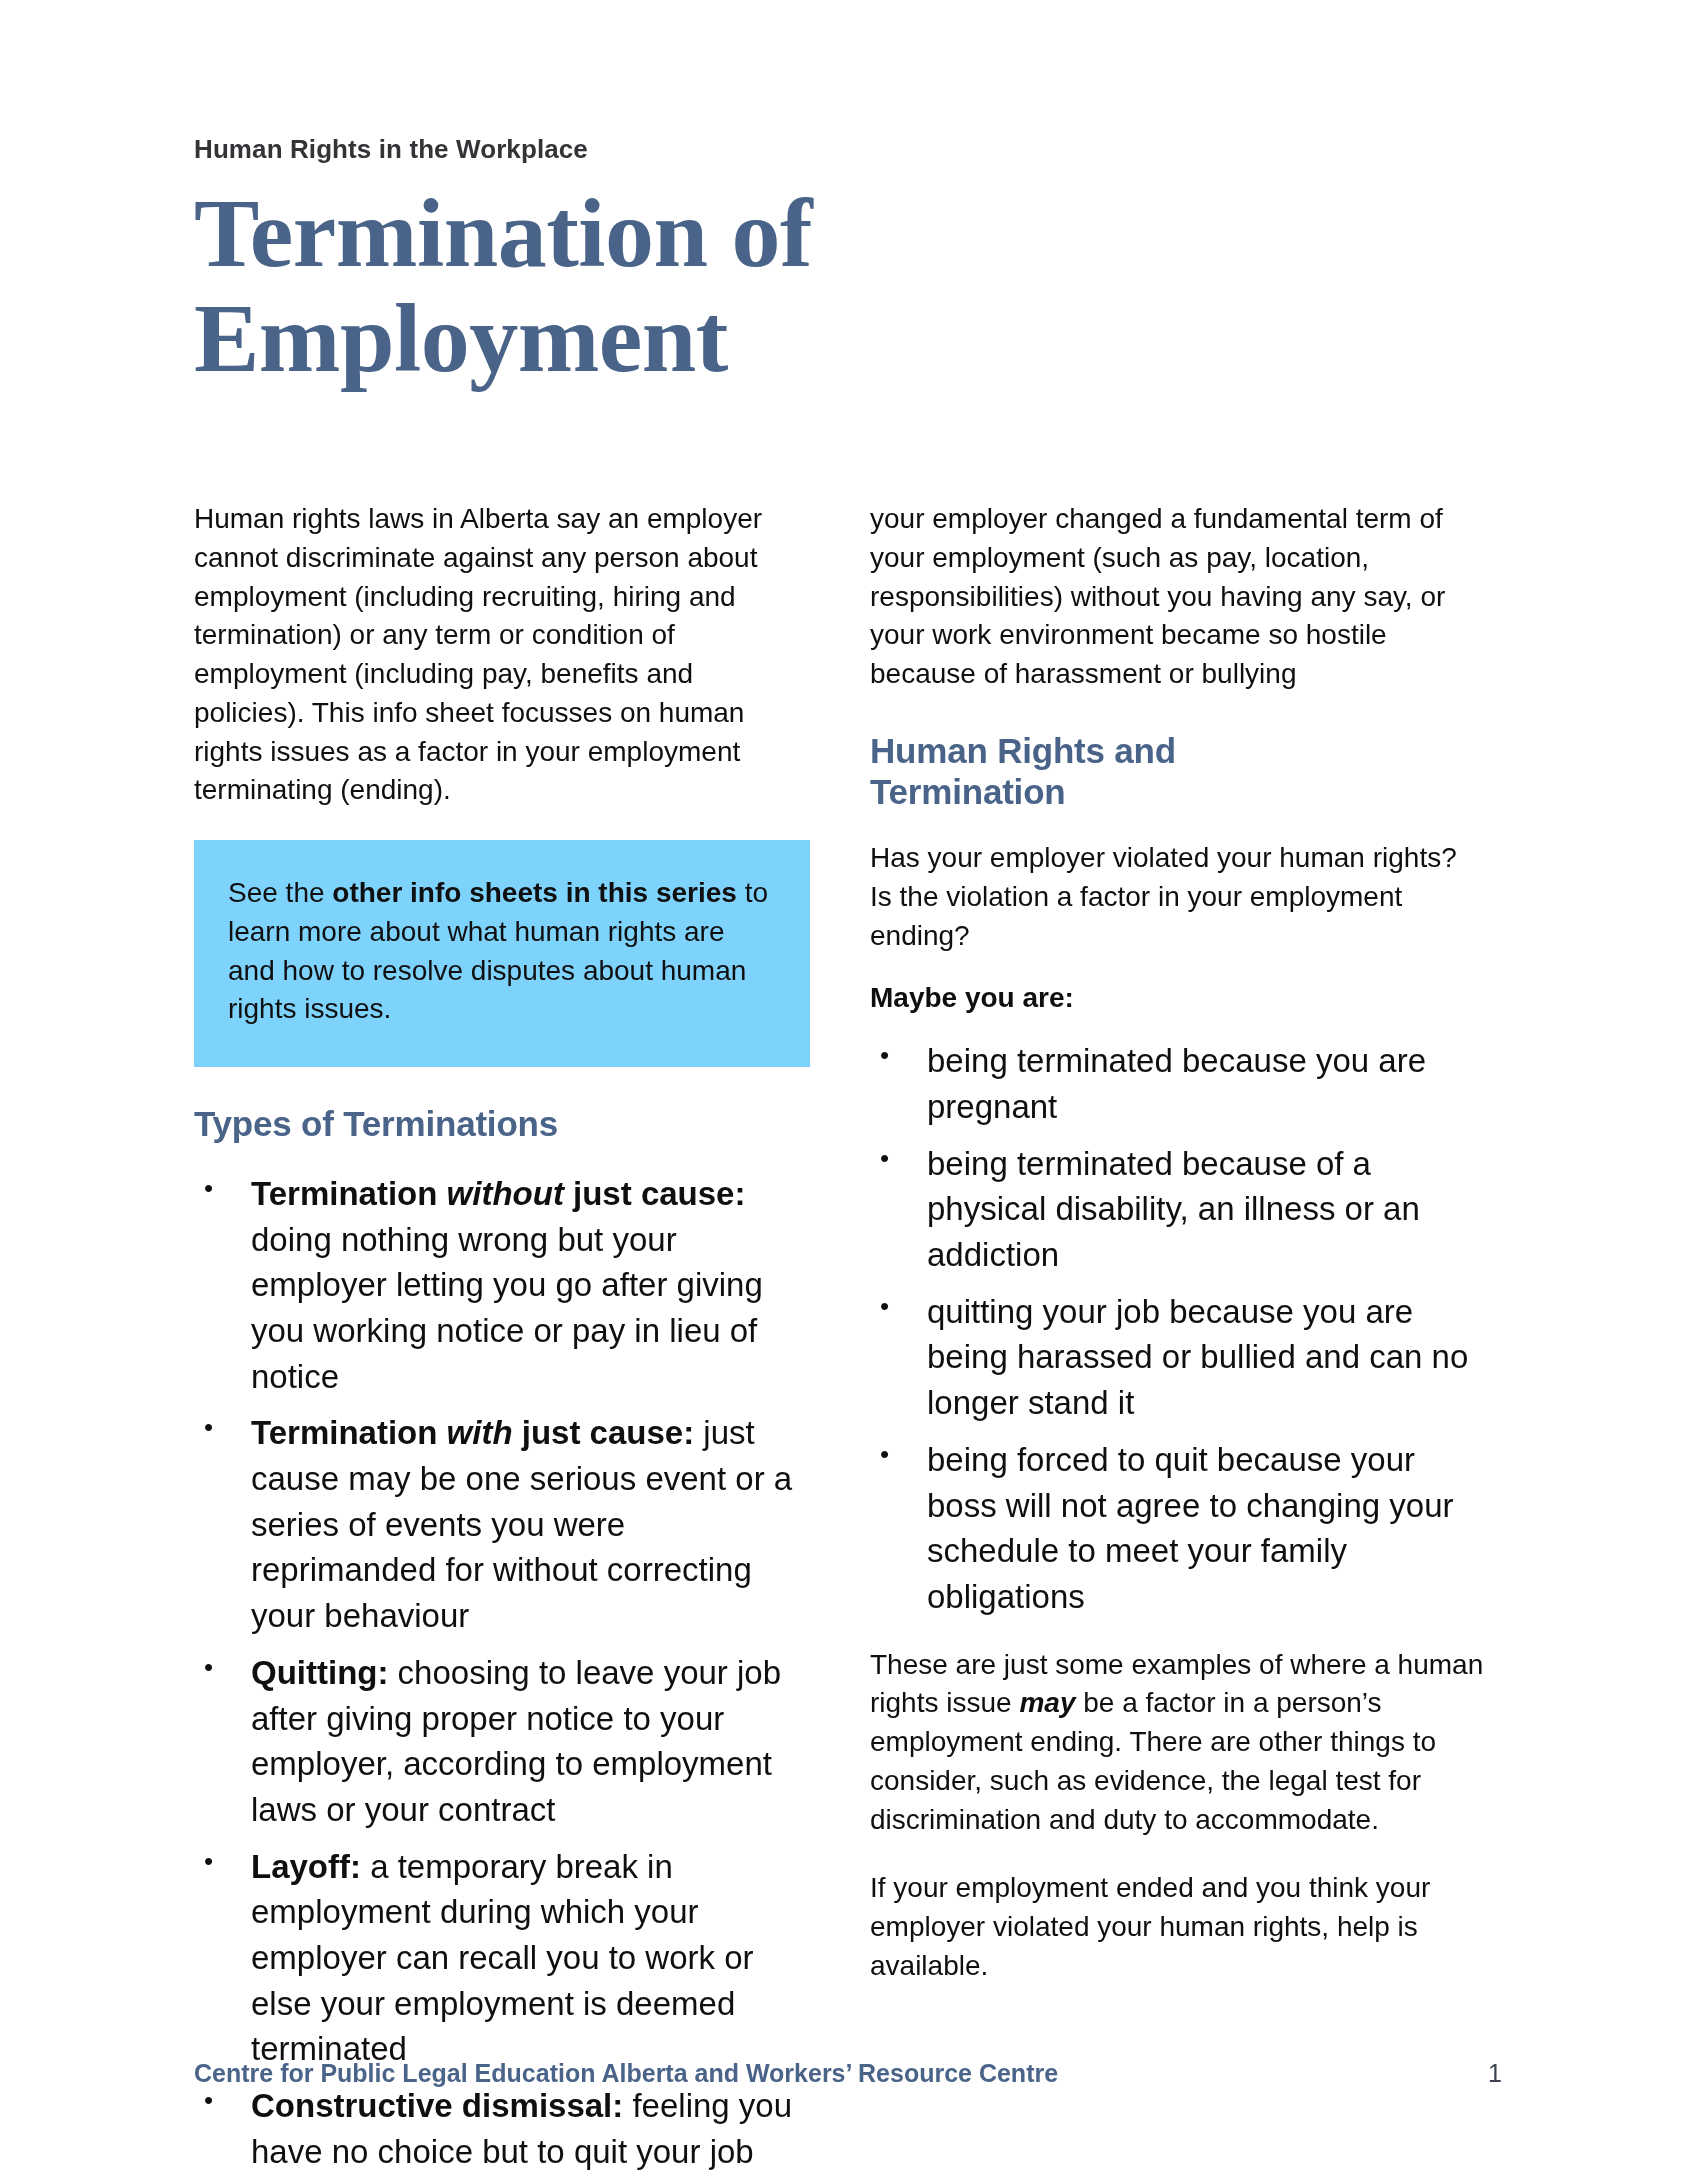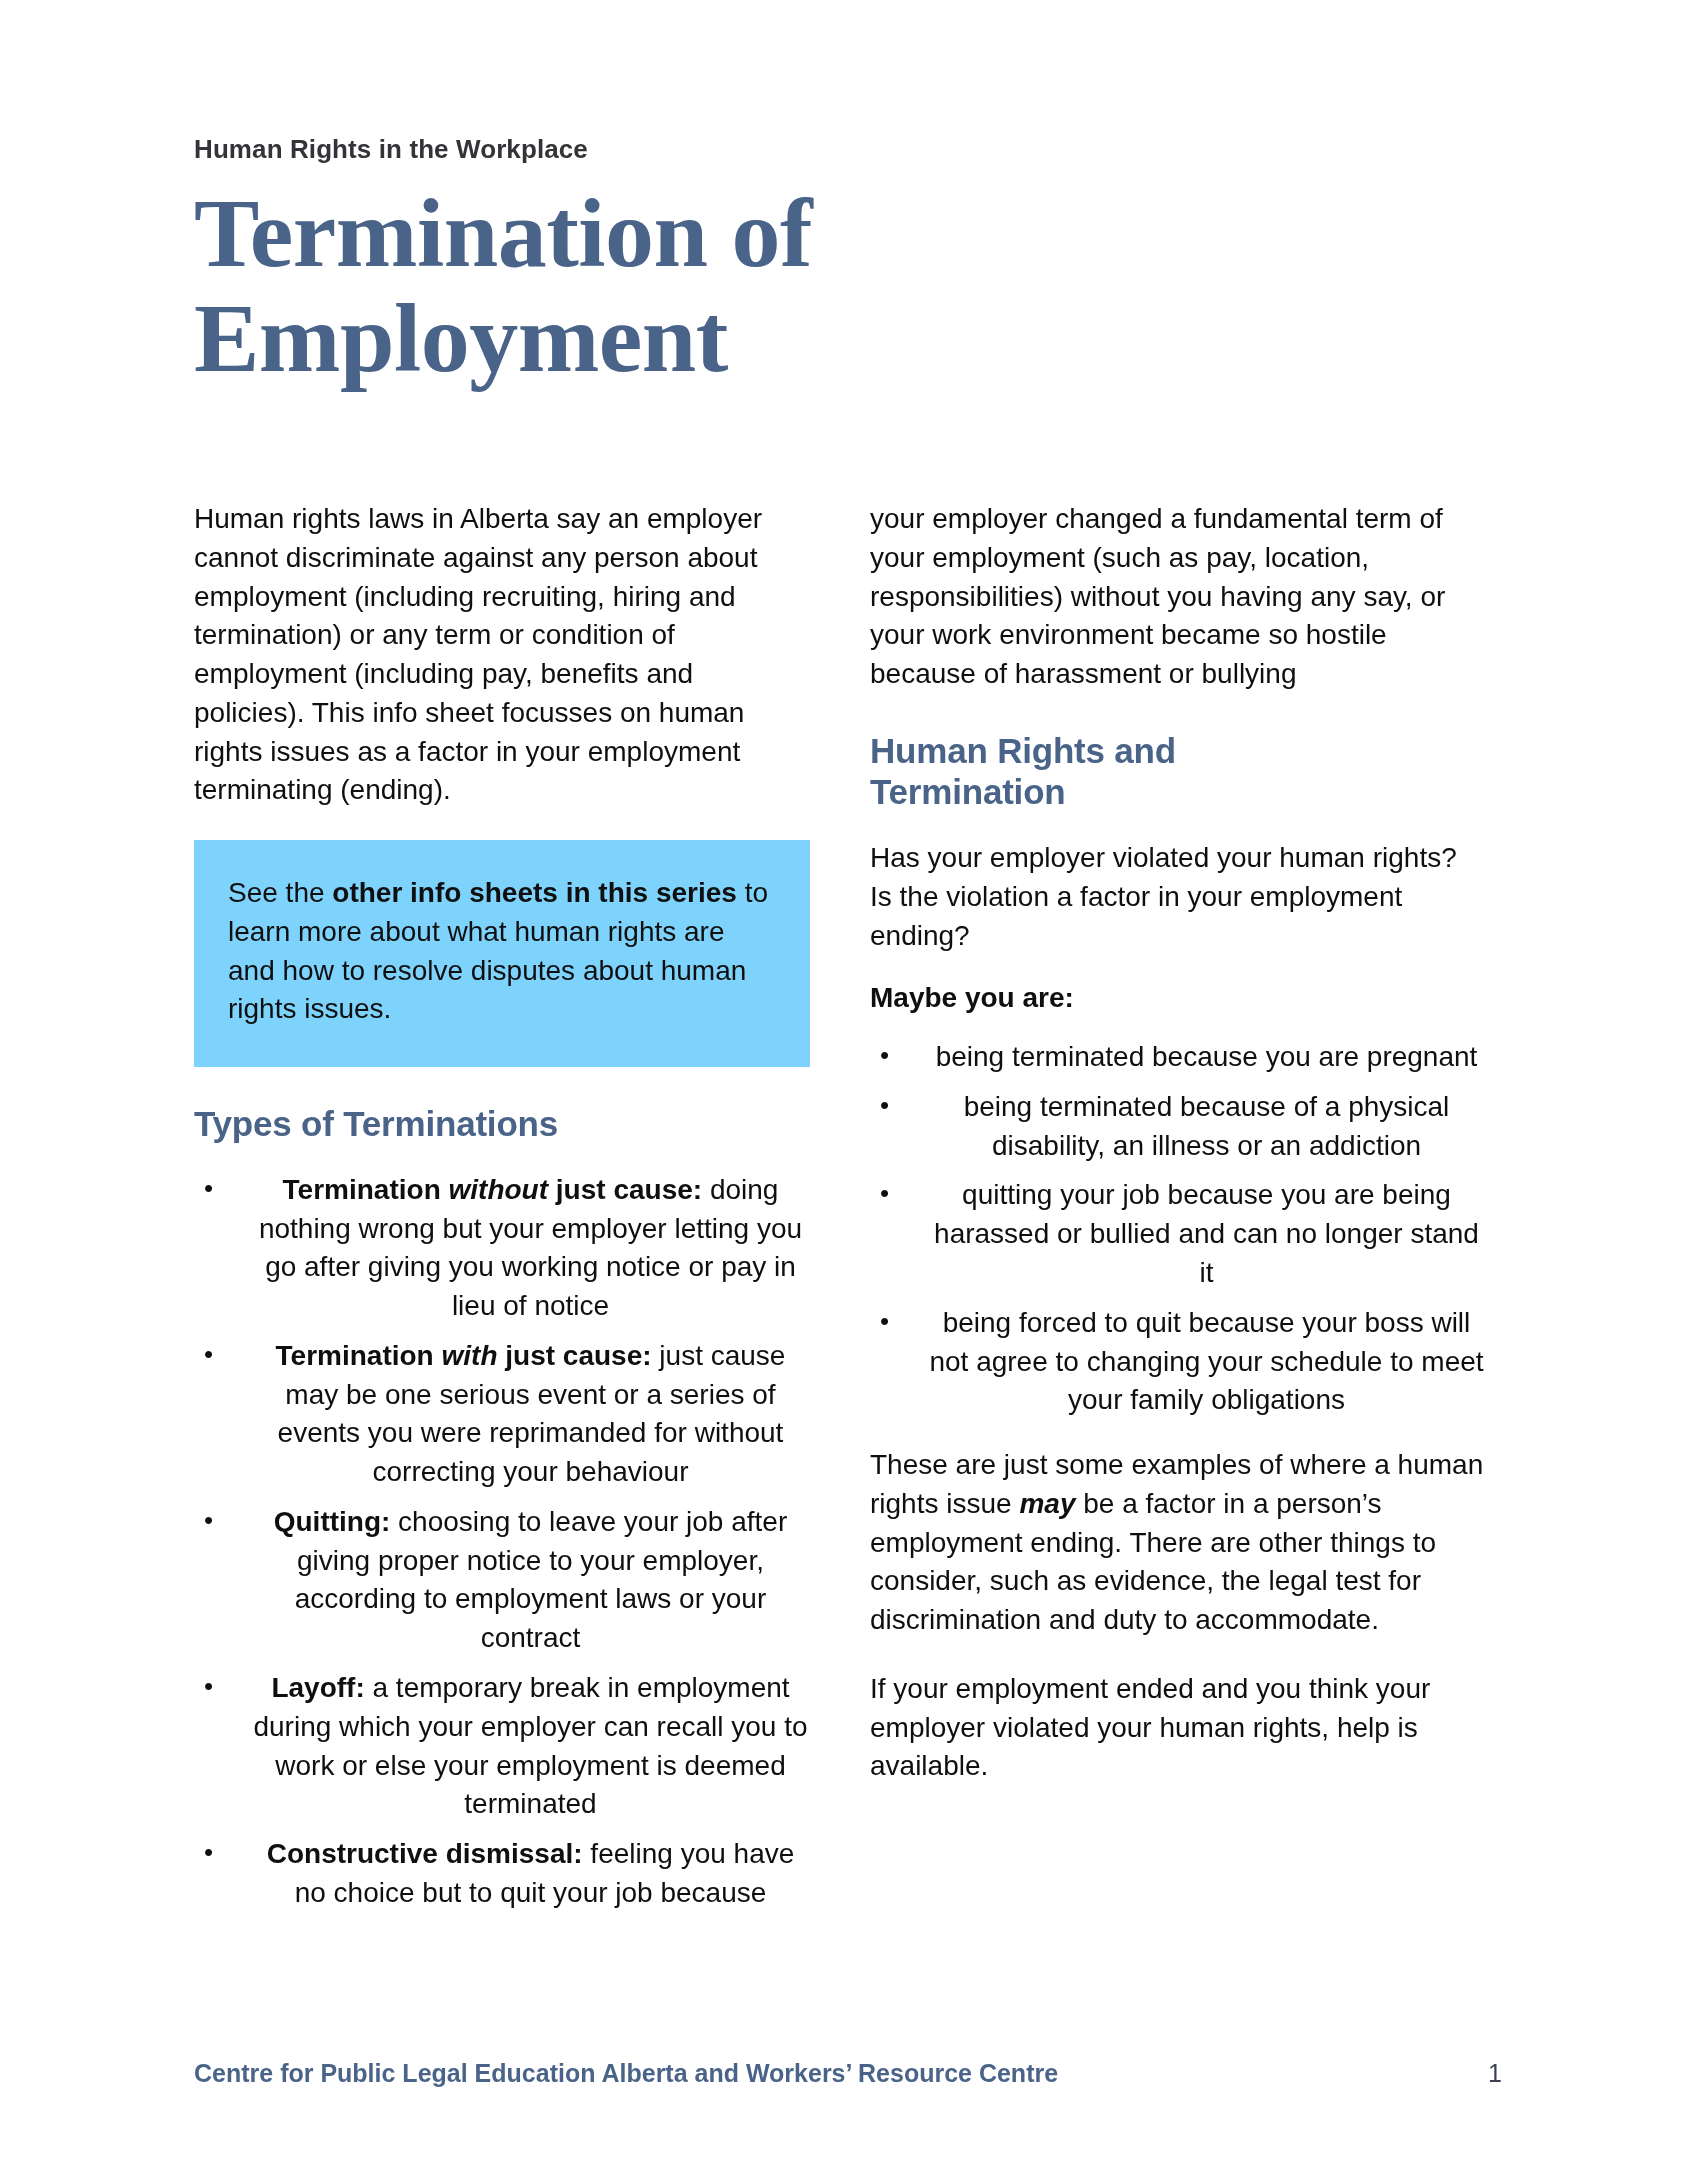--- a/index.html
+++ b/index.html
@@ -106,25 +106,24 @@
 
   
   ul.bullets {
     list-style: none;
     margin: 0 0 26px 0;
     padding: 0;
   }
   ul.bullets li {
     position: relative;
     padding-left: 57px;
-    font-size: 28px;
+    font-size: 33px;
     line-height: 1.385;
     color: #100f10;
     margin-bottom: 11px;
-    text-align: center;
   }
   ul.bullets li:last-child { margin-bottom: 0; }
   ul.bullets li::before {
     content: "\2022";
     position: absolute;
     left: 10px;
     top: -1px;
     font-size: 26px;
     color: #100f10;
     line-height: 1.44;

